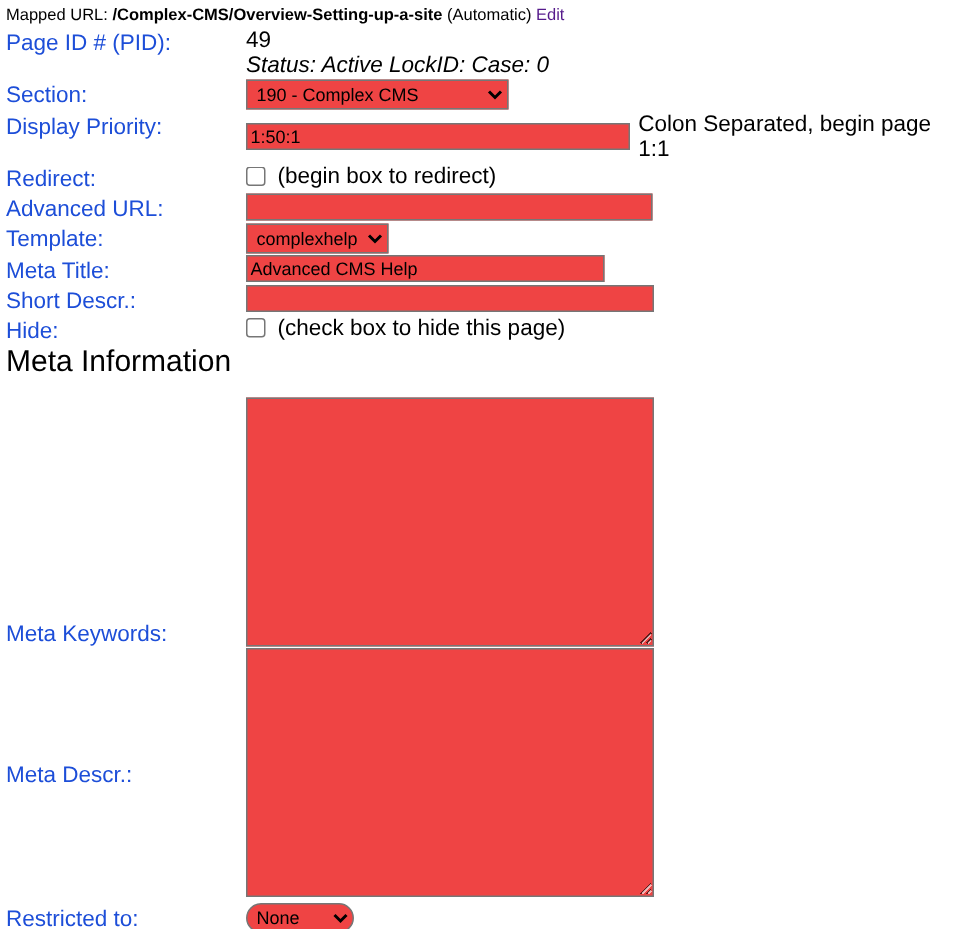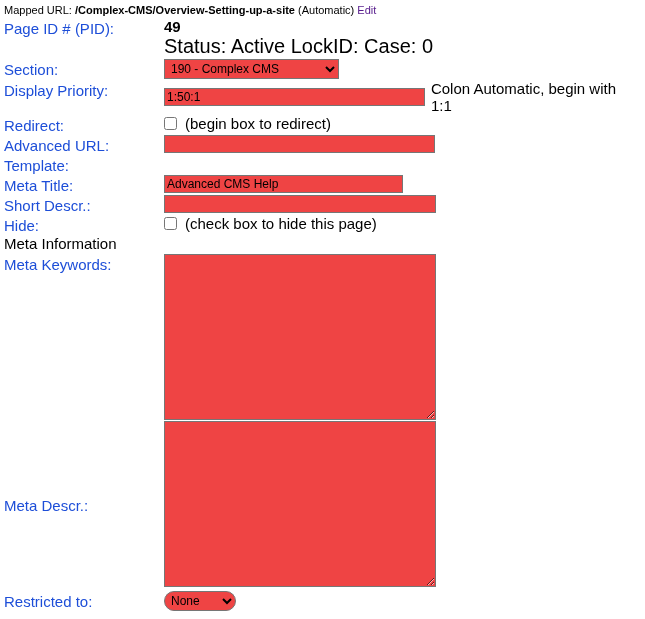--- a/index.html
+++ b/index.html
@@ -34,24 +34,25 @@
       flex: 1;
       display: flex;
       align-items: center;
       gap: 4px;
     }
     .pid-row .value-col {
       display: block;
     }
     .pid-value {
       font-size: 15px;
-      font-weight: bold;
+      font-weight: normal;
     }
     .status-line {
-      font-size: 20px;
+      font-size: 15px;
+      font-style: italic;
     }
     select, input[type=text], textarea {
       font-family: Arial, sans-serif;
       font-size: 12px;
       padding: 1px 2px;
       border: 1px solid #767676;
       background: #ef4444;
     }
     select { height: 20px; }
     input[type=text] { height: 18px; }
@@ -66,23 +67,23 @@
     }
     .section-select { width: 175px; }
     .priority-input { width: 261px; }
     .redirect-url-input { width: 271px; }
     .template-select { width: 95px; }
     .meta-title-input { width: 239px; }
     .short-descr-input { width: 272px; }
     .textarea-large { width: 272px; height: 166px; resize: both; }
     .restricted-select { width: 72px; border-radius: 10px; }
     .meta-info-heading {
-      font-size: 15px;
+      font-size: 20px;
       margin-top: 0;
-      margin-bottom: 2px;
+      margin-bottom: 12px;
     }
   </style>
 </head>
 <body>
 
 <div class="mapped-url-line">
   <span>Mapped URL: </span><span class="bold">/Complex-CMS/Overview-Setting-up-a-site</span><span class="normal"> (Automatic) </span><a class="link">Edit</a>
 </div>
 
 <div class="form-row pid-row">
@@ -99,41 +100,46 @@
     <select class="section-select">
       <option>190 - Complex CMS</option>
     </select>
   </div>
 </div>
 
 <div class="form-row">
   <div class="label-col">Display Priority:</div>
   <div class="value-col">
     <input type="text" class="priority-input" value="1:50:1" style="">
-    <span class="hint">Colon Automatic, begin with 1:1</span>
+    <span class="hint">Colon Separated, begin page 1:1</span>
   </div>
 </div>
 
 <div class="form-row">
   <div class="label-col">Redirect:</div>
   <div class="value-col">
     <input type="checkbox" style="">
     <span class="hint">(begin box to redirect)</span>
   </div>
 </div>
 
 <div class="form-row">
   <div class="label-col">Advanced URL:</div>
   <div class="value-col">
     <input type="text" class="redirect-url-input" value="" style="">
   </div>
 </div>
 
 <div class="form-row">
   <div class="label-col">Template:</div>
+  <div class="value-col">
+    <select class="template-select">
+      <option>complexhelp</option>
+    </select>
+  </div>
 </div>
 
 <div class="form-row">
   <div class="label-col">Meta Title:</div>
   <div class="value-col">
     <input type="text" class="meta-title-input" value="Advanced CMS Help" style="">
   </div>
 </div>
 
 <div class="form-row">
@@ -146,21 +152,21 @@
 <div class="form-row">
   <div class="label-col">Hide:</div>
   <div class="value-col">
     <input type="checkbox" style="">
     <span class="hint">(check box to hide this page)</span>
   </div>
 </div>
 
 <div class="meta-info-heading">Meta Information</div>
 
-<div class="form-row" style="align-items:flex-start">
+<div class="form-row" style="align-items:flex-end">
   <div class="label-col">Meta Keywords:</div>
   <div class="value-col">
     <textarea class="textarea-large" style=""></textarea>
   </div>
 </div>
 
 <div class="form-row" style="align-items:center">
   <div class="label-col">Meta Descr.:</div>
   <div class="value-col">
     <textarea class="textarea-large" style=""></textarea>

